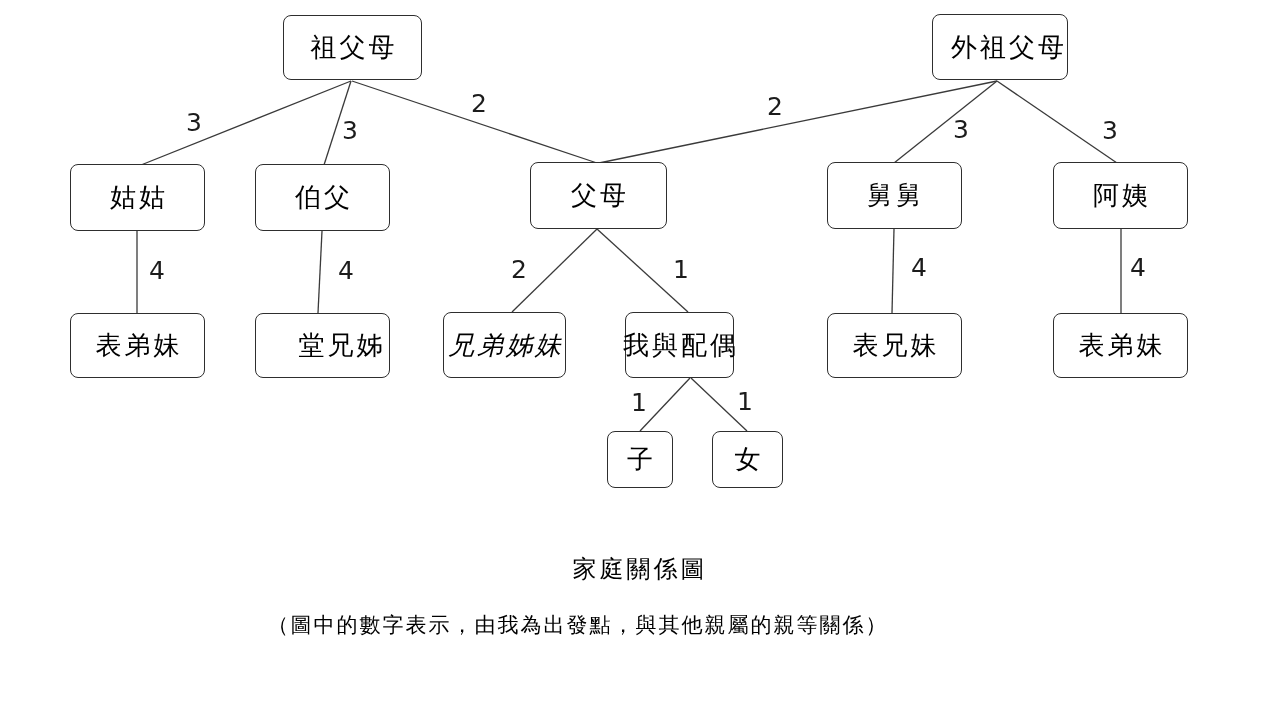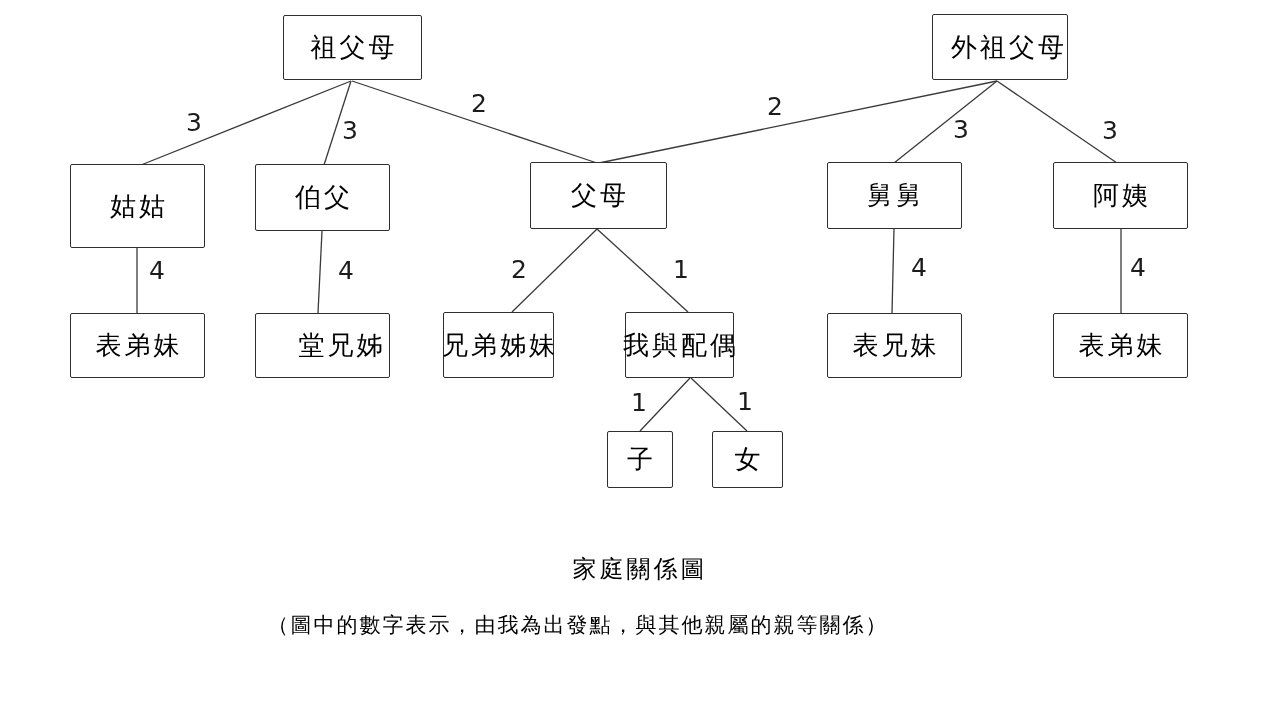--- a/index.html
+++ b/index.html
@@ -13,21 +13,21 @@
     width:1280px;height:720px;overflow:hidden;
     background:var(--bg);
     font-family:"Liberation Serif", serif;
   }
   .stage{position:relative;width:1280px;height:720px;background:var(--bg);}
   .edge-layer{position:absolute;left:0;top:0;width:1280px;height:720px;}
   .edge-layer line{stroke:var(--line);stroke-width:1.3;}
   .node{
     position:absolute;box-sizing:border-box;
     border:1.4px solid var(--border);
-    border-radius:2px;
+    border-radius:8px;
     background:var(--bg);
     display:flex;align-items:center;justify-content:center;
     font-size:26px;letter-spacing:3px;text-indent:3px;
     color:var(--text);
     font-family:"Liberation Serif", serif;
     white-space:nowrap;
   }
   .edge-label{
     position:absolute;transform:translate(-50%,-50%);
     font-family:"DejaVu Sans", sans-serif;
@@ -66,42 +66,42 @@
       <line x1="690" y1="378" x2="640" y2="431"></line>
       <line x1="691" y1="378" x2="747" y2="431"></line>
     </svg>
   <div>
       <div class="node" style="left: 283px; top: 15px; width: 139px; height: 65px;">
         <span>祖父母</span>
       </div>
       <div class="node" style="left: 932px; top: 14px; width: 136px; height: 66px; justify-content: flex-end;">
         <span>外祖父母</span>
       </div>
-      <div class="node" style="left: 70px; top: 164px; width: 135px; height: 84px;">
+      <div class="node" style="left: 70px; top: 164px; width: 135px; height: 67px;">
         <span>姑姑</span>
       </div>
       <div class="node" style="left: 255px; top: 164px; width: 135px; height: 67px;">
         <span>伯父</span>
       </div>
       <div class="node" style="left: 530px; top: 162px; width: 137px; height: 67px;">
         <span>父母</span>
       </div>
       <div class="node" style="left: 827px; top: 162px; width: 135px; height: 67px;">
         <span>舅舅</span>
       </div>
       <div class="node" style="left: 1053px; top: 162px; width: 135px; height: 67px;">
         <span>阿姨</span>
       </div>
       <div class="node" style="left: 70px; top: 313px; width: 135px; height: 65px;">
         <span>表弟妹</span>
       </div>
       <div class="node" style="left: 255px; top: 313px; width: 135px; height: 65px; padding-left: 36px;">
         <span>堂兄姊</span>
       </div>
-      <div class="node" style="left: 443px; top: 312px; width: 111px; height: 66px;">
+      <div class="node" style="left: 443px; top: 312px; width: 123px; height: 66px; font-style: italic;">
         <span>兄弟姊妹</span>
       </div>
       <div class="node" style="left: 625px; top: 312px; width: 109px; height: 66px;">
         <span>我與配偶</span>
       </div>
       <div class="node" style="left: 827px; top: 313px; width: 135px; height: 65px;">
         <span>表兄妹</span>
       </div>
       <div class="node" style="left: 1053px; top: 313px; width: 135px; height: 65px;">
         <span>表弟妹</span>

